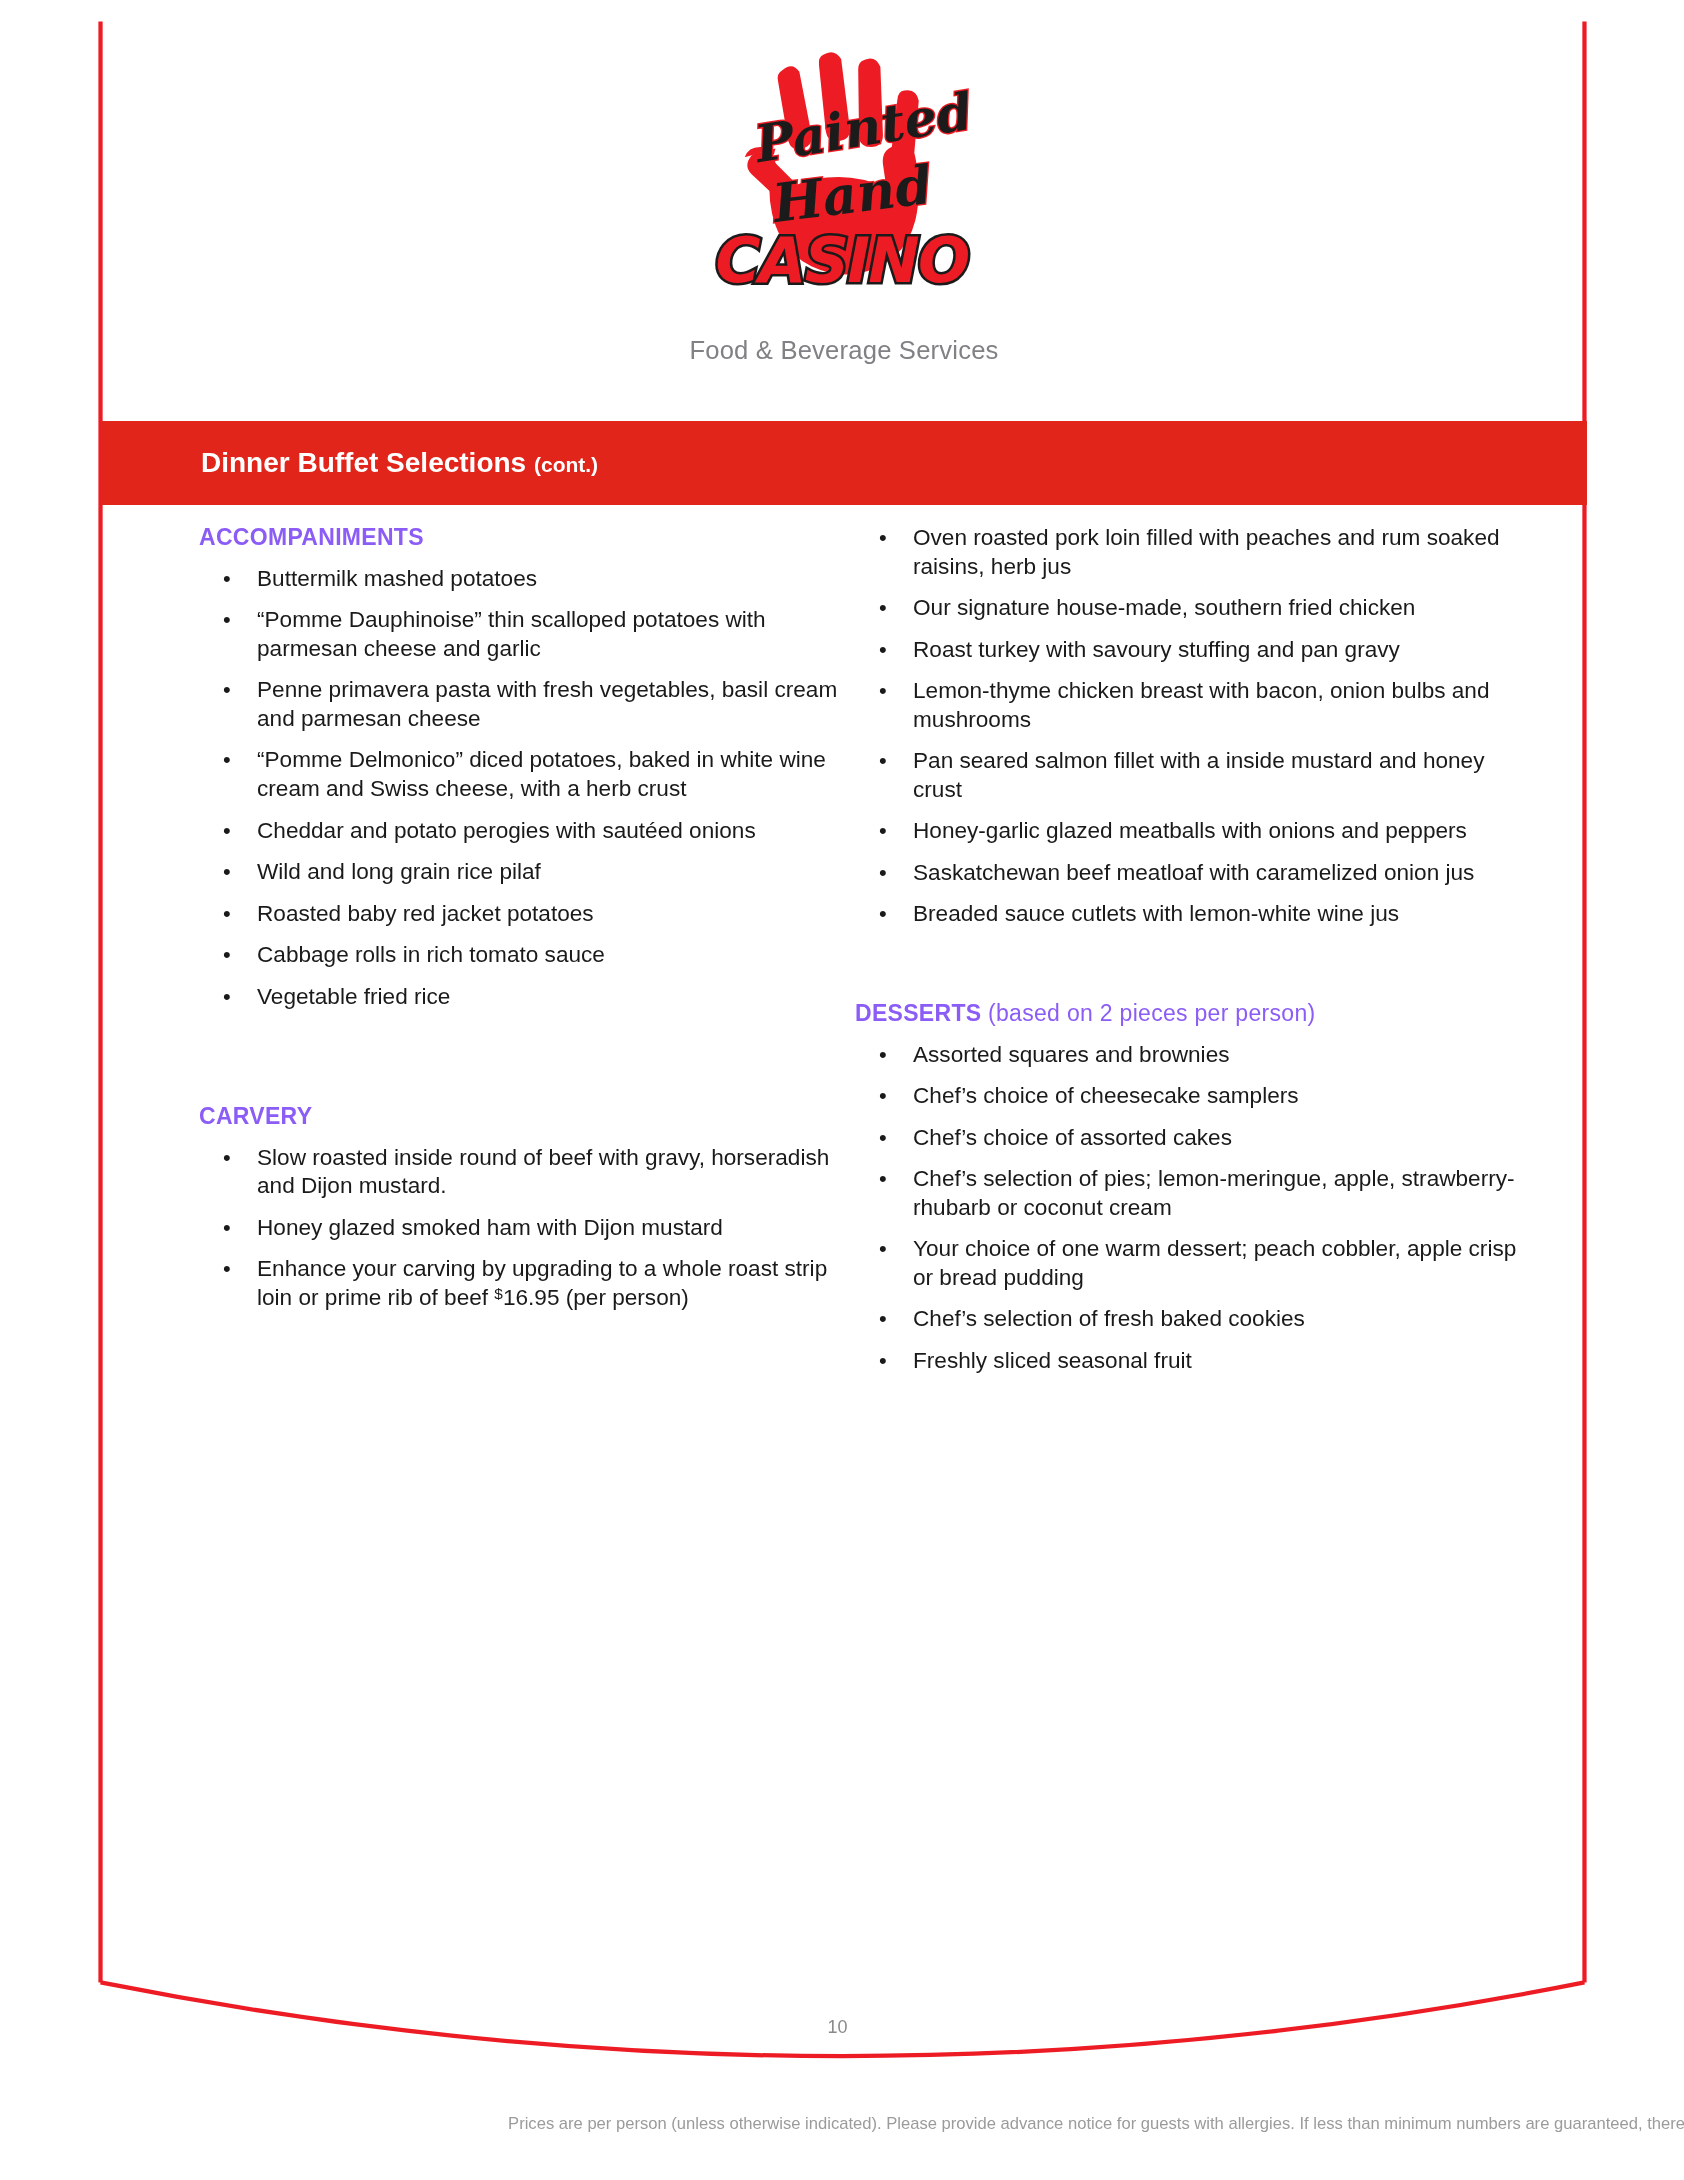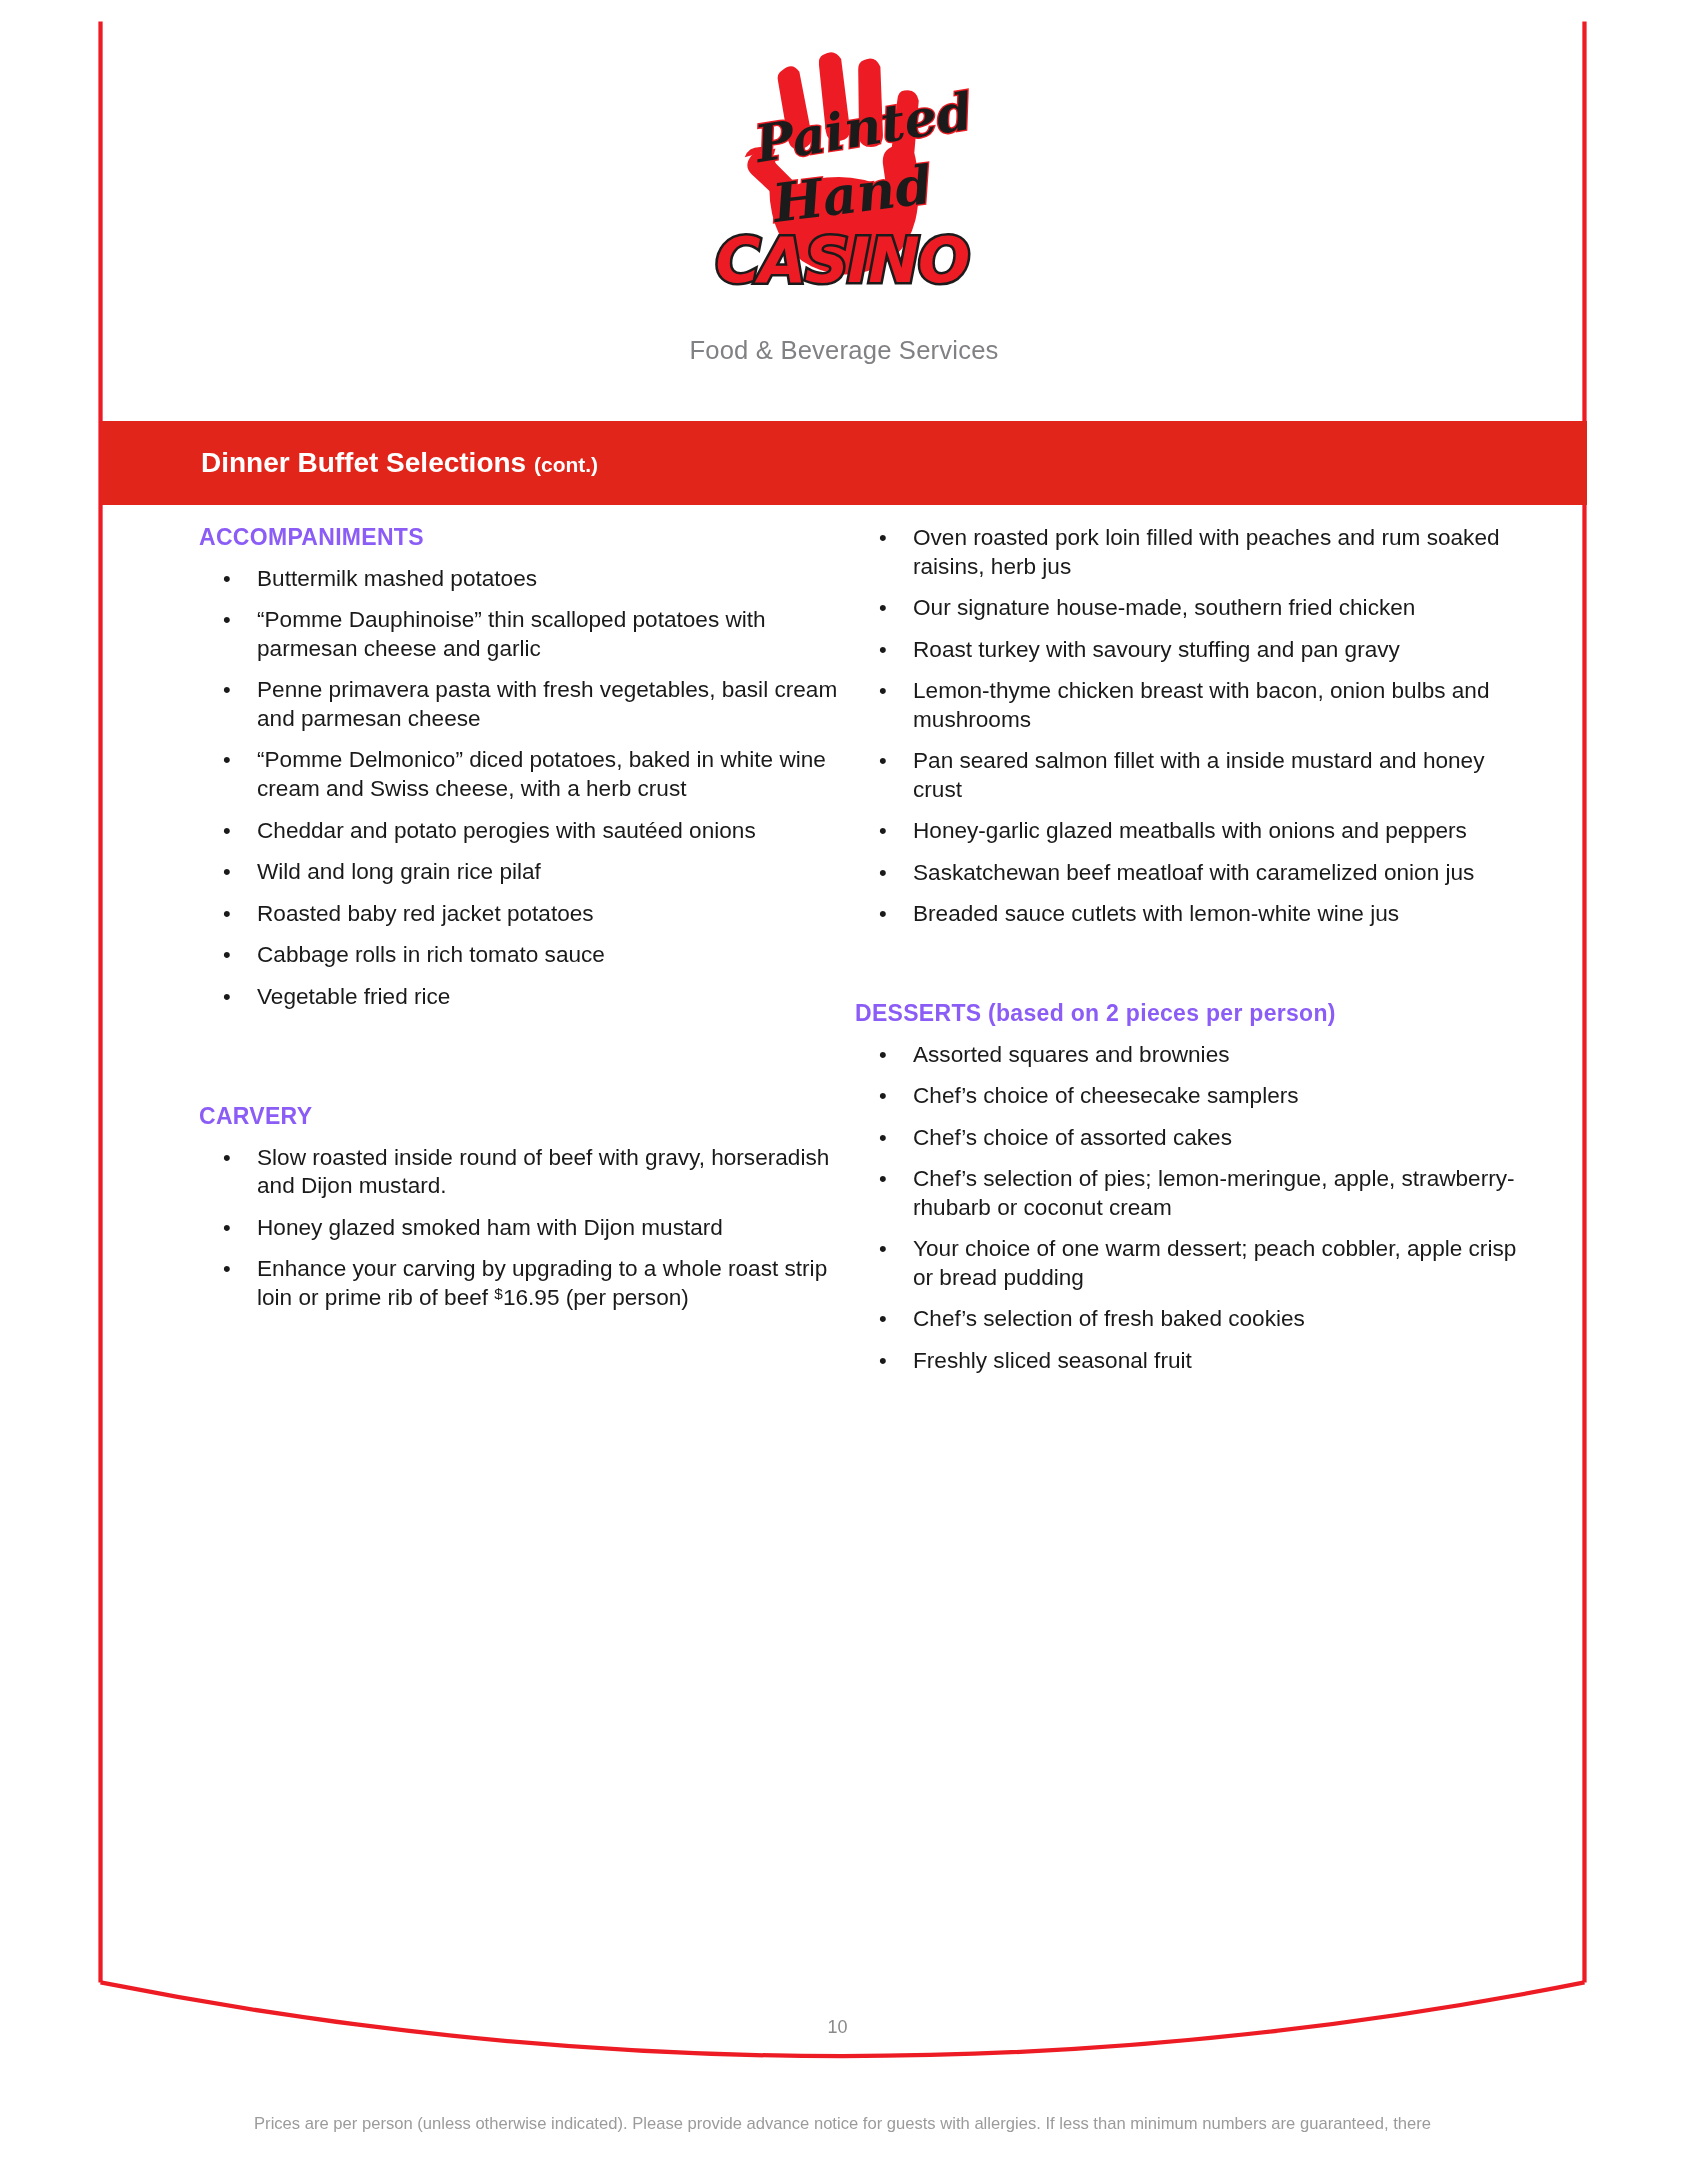--- a/index.html
+++ b/index.html
@@ -94,21 +94,21 @@
 
   .group { margin-bottom: 0; }
 
   .group-heading {
     color: #8b5cf6;
     font-size: 23px;
     font-weight: bold;
     letter-spacing: 0.3px;
     margin: 0 0 13.6px 0;
   }
-  .group-heading .suffix { font-weight: bold; }
+  .group-heading .suffix { font-weight: normal; }
 
   ul.items {
     list-style: none;
     margin: 0;
     padding: 0;
   }
   ul.items li {
     position: relative;
     padding-left: 58px;
     font-size: 22.6px;
@@ -144,21 +144,21 @@
     font-size: 18px;
     color: #8a8a8a;
   }
 
   
   #footer {
     position: absolute;
     left: 0;
     top: 2111px;
     width: 1685px;
-    text-align: center;
+    text-align: right;
     font-size: 16.6px;
     line-height: 1.55;
     color: #9b9b9b;
   }
   #footer .line { display: block; }
 </style>
 </head>
 <body>
 
 <svg id="page-frame" viewBox="0 0 1978 2560" xmlns="http://www.w3.org/2000/svg">

